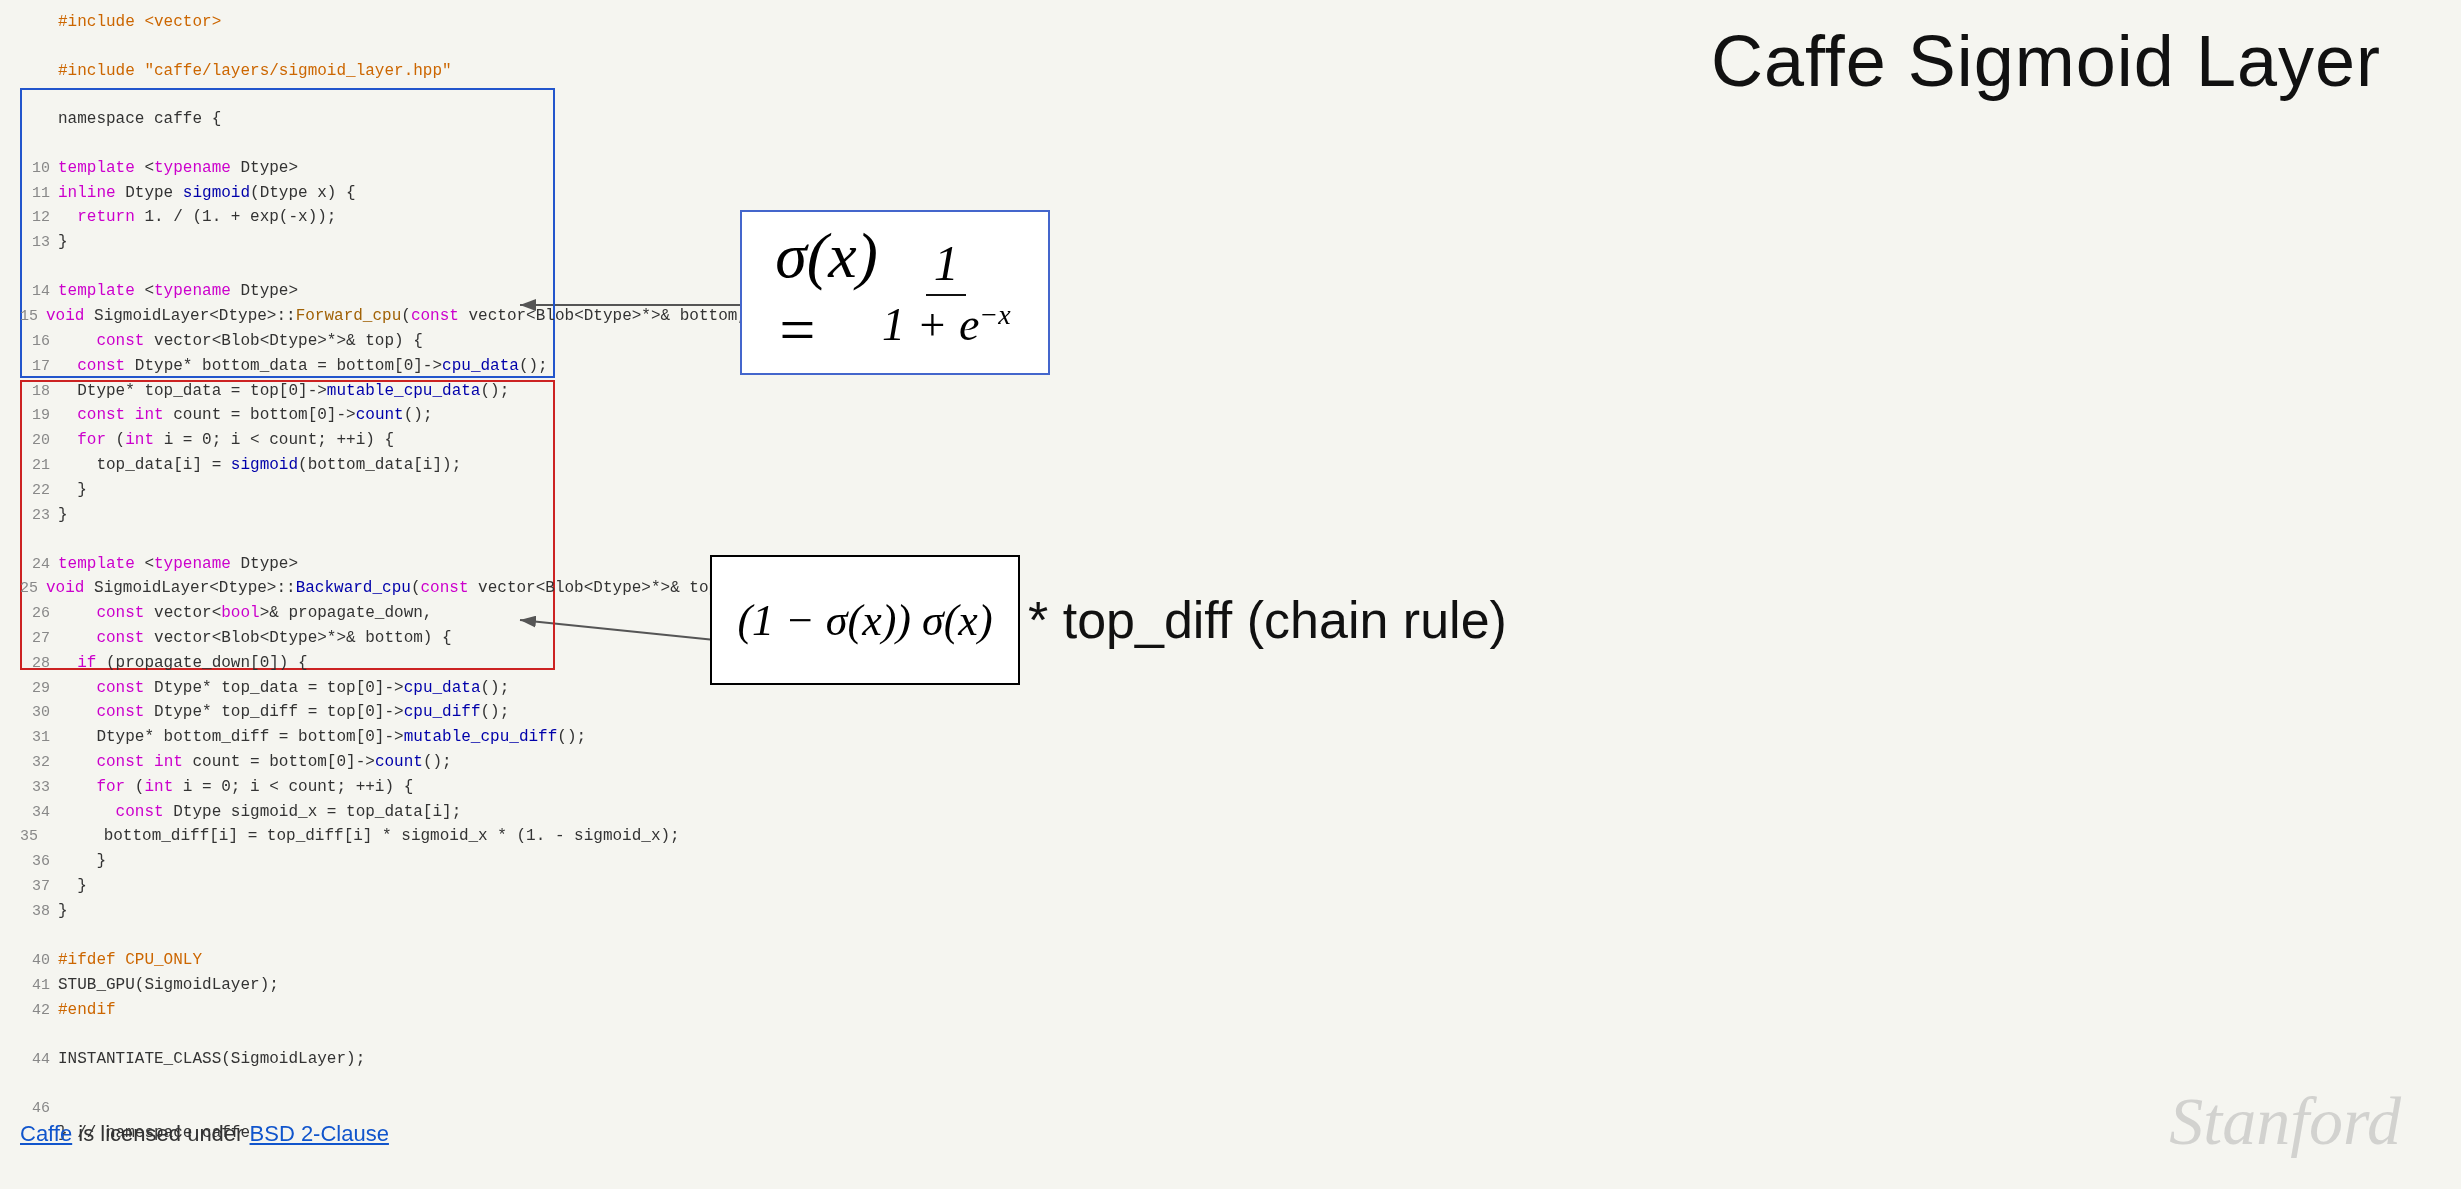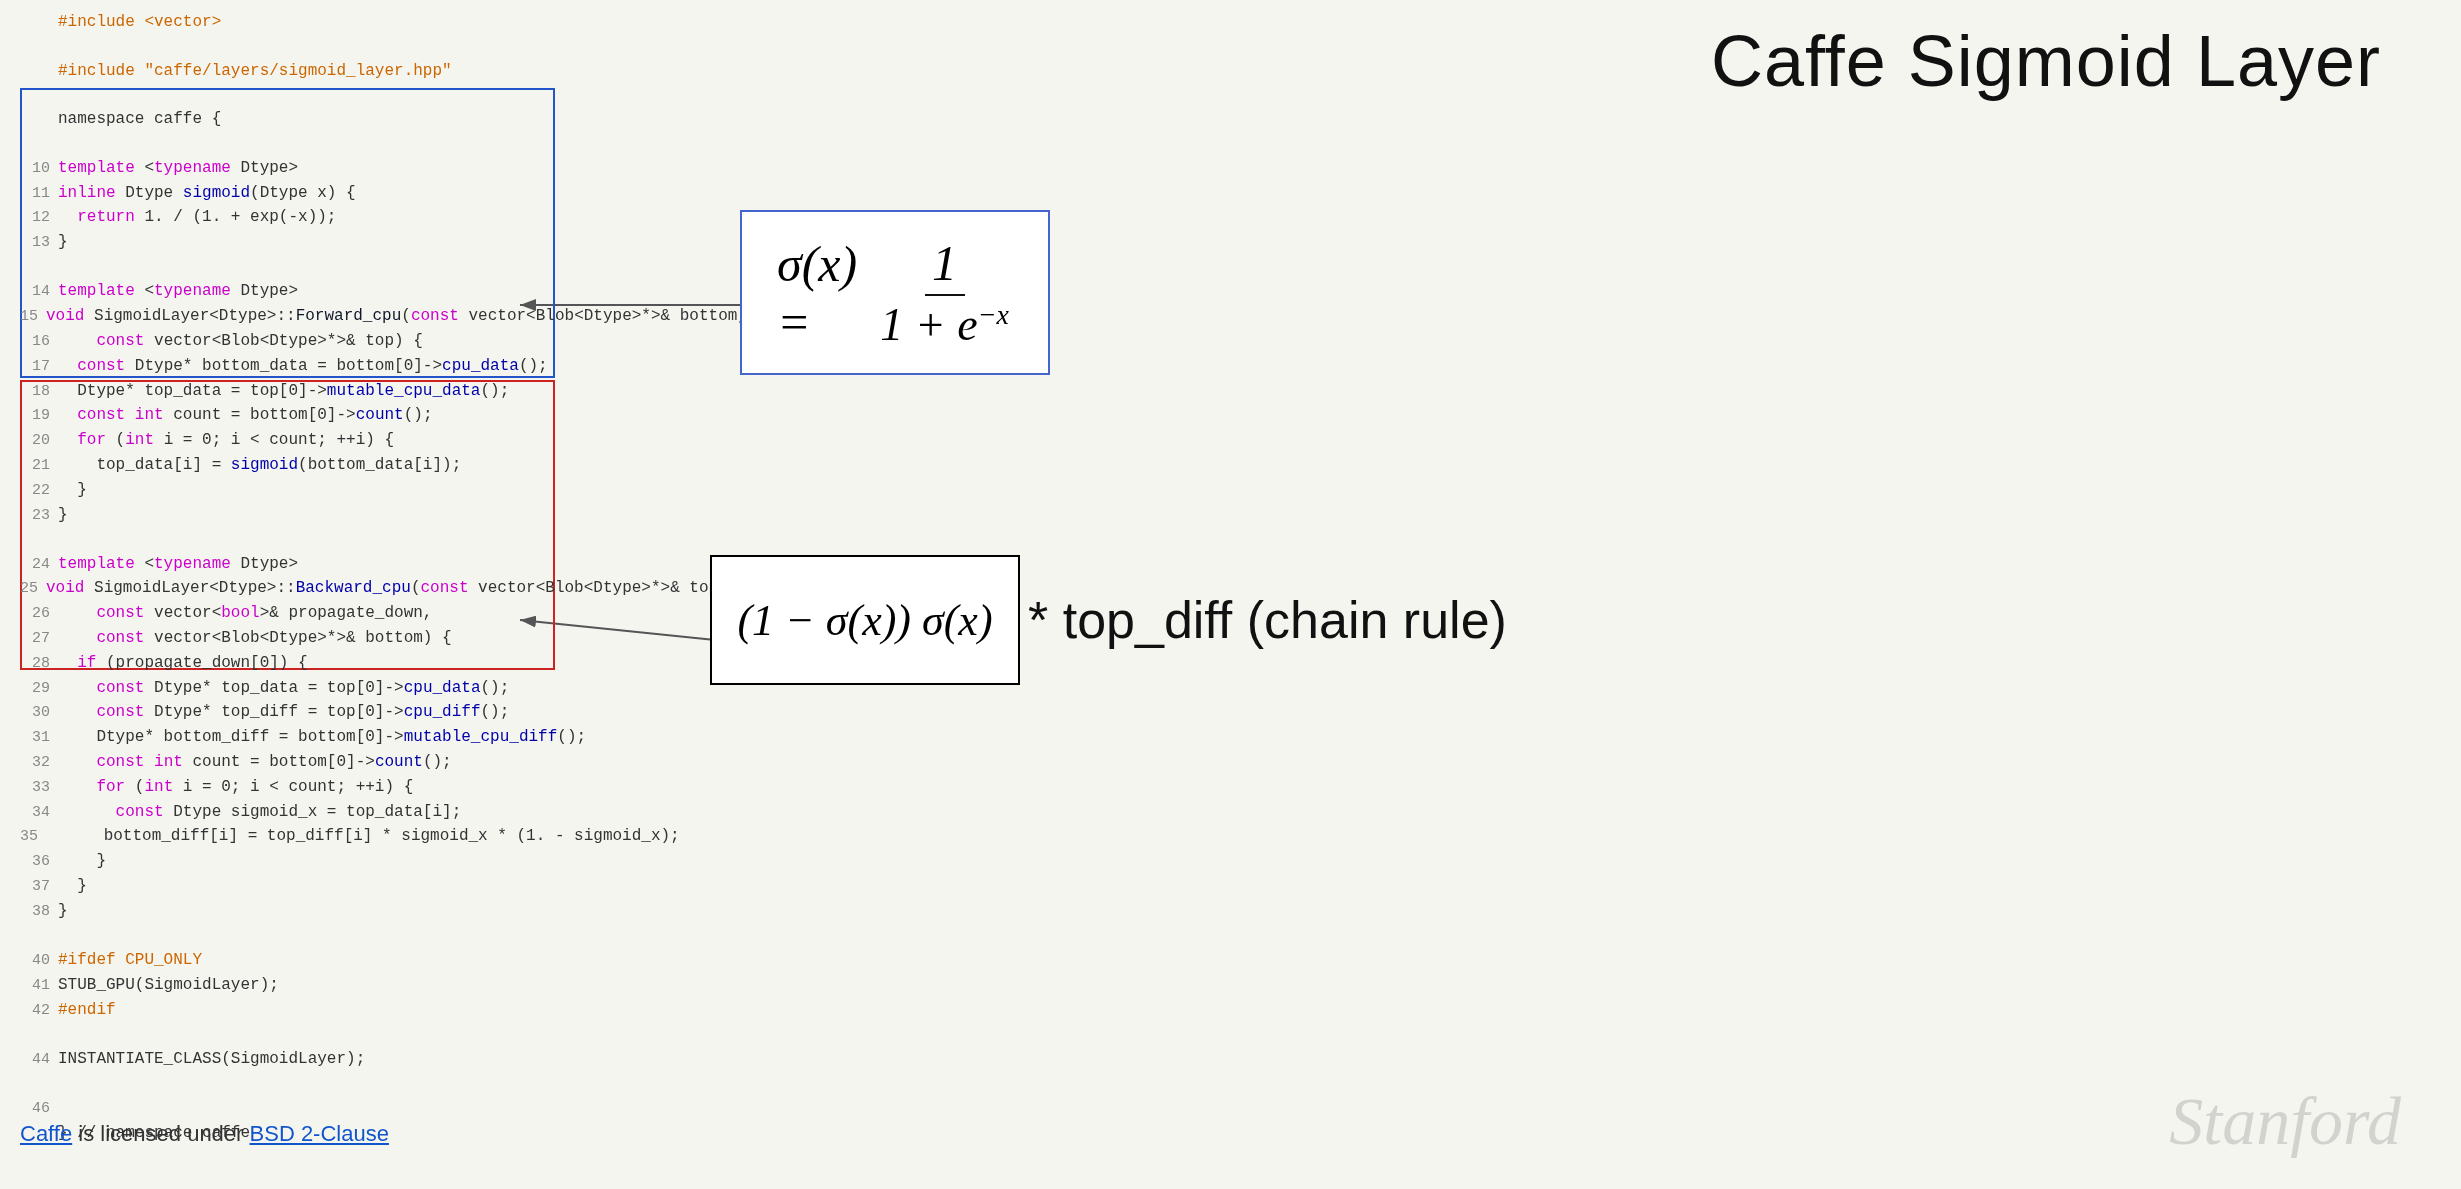--- a/index.html
+++ b/index.html
@@ -216,21 +216,21 @@
   <div class="code-line">
     <span class="line-number"></span>
     <span class="code-text">&nbsp;</span>
   </div>
   <div class="code-line">
     <span class="line-number">14</span>
     <span class="code-text"><span style="color:#cc00cc">template</span> &lt;<span style="color:#cc00cc">typename</span> Dtype&gt;</span>
   </div>
   <div class="code-line">
     <span class="line-number">15</span>
-    <span class="code-text"><span style="color:#cc00cc">void</span> SigmoidLayer&lt;Dtype&gt;::<span style="color:#0f172a">Forward_cpu</span>(<span style="color:#cc00cc">const</span> vector&lt;Blob&lt;Dtype&gt;*&gt;&amp; bottom,</span>
+    <span class="code-text"><span style="color:#cc00cc">void</span> SigmoidLayer&lt;Dtype&gt;::<span style="color:#a16207">Forward_cpu</span>(<span style="color:#cc00cc">const</span> vector&lt;Blob&lt;Dtype&gt;*&gt;&amp; bottom,</span>
   </div>
   <div class="code-line">
     <span class="line-number">16</span>
     <span class="code-text">    <span style="color:#cc00cc">const</span> vector&lt;Blob&lt;Dtype&gt;*&gt;&amp; top) {</span>
   </div>
   <div class="code-line">
     <span class="line-number">17</span>
     <span class="code-text">  <span style="color:#cc00cc">const</span> Dtype* bottom_data = bottom[0]-&gt;<span style="color:#0000aa">cpu_data</span>();</span>
   </div>
   <div class="code-line">
@@ -355,21 +355,21 @@
     <span class="code-text">&nbsp;</span>
   </div>
   <div class="code-line">
     <span class="line-number"></span>
     <span class="code-text">} // namespace caffe</span>
   </div>
 </div>
 
 <div class="formula-box-blue" style="top:210px; left:740px; width:310px; height:165px;">
   <div style="display:flex; align-items:center; font-family:'Times New Roman',serif; font-style:italic;">
-    <span style="font-size:50px;">σ(<i>x</i>) =</span>
+    <span style="font-size:64px;">σ(<i>x</i>) =</span>
     <div class="math-frac">
       <div class="math-num" style="font-size:50px; text-align:center; min-width:40px;">1</div>
       <div class="math-den" style="font-size:46px; white-space:nowrap;">1 + <i>e</i><sup style="font-size:28px;">−<i>x</i></sup></div>
     </div>
   </div>
 </div>
 
 <div style="position:absolute; top:555px; left:710px; display:flex; align-items:center;">
   <div class="formula-box-red" style="position:relative; width:310px; height:130px; padding:15px 25px;">
     <div style="font-family:'Times New Roman',serif; font-size:44px; font-style:italic; white-space:nowrap;">

